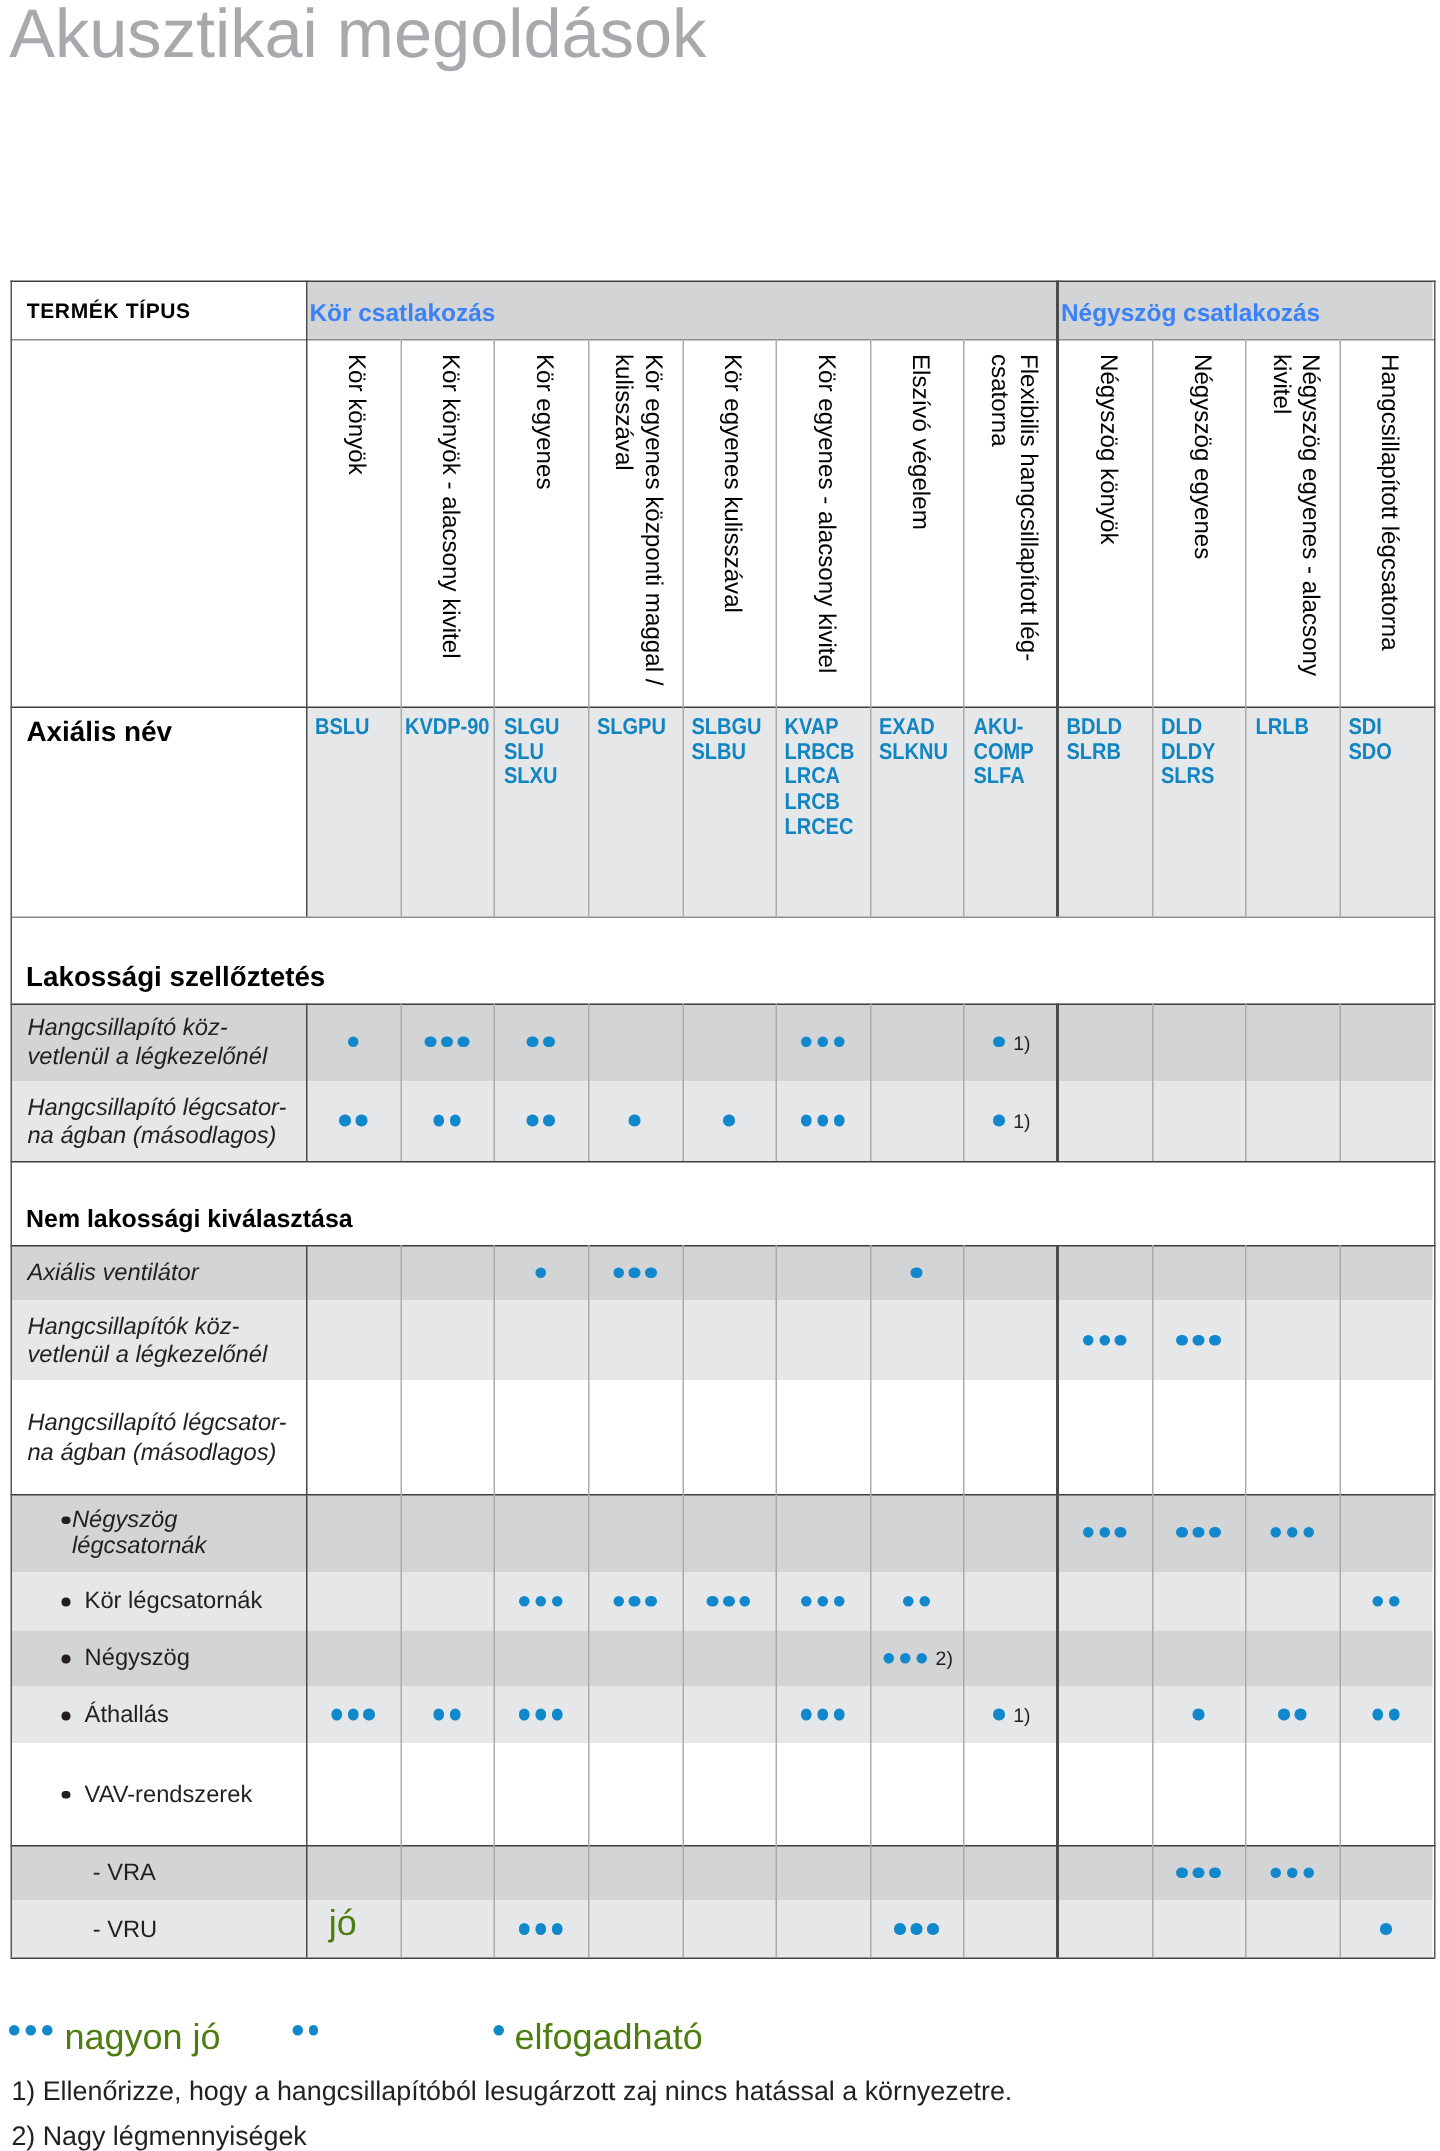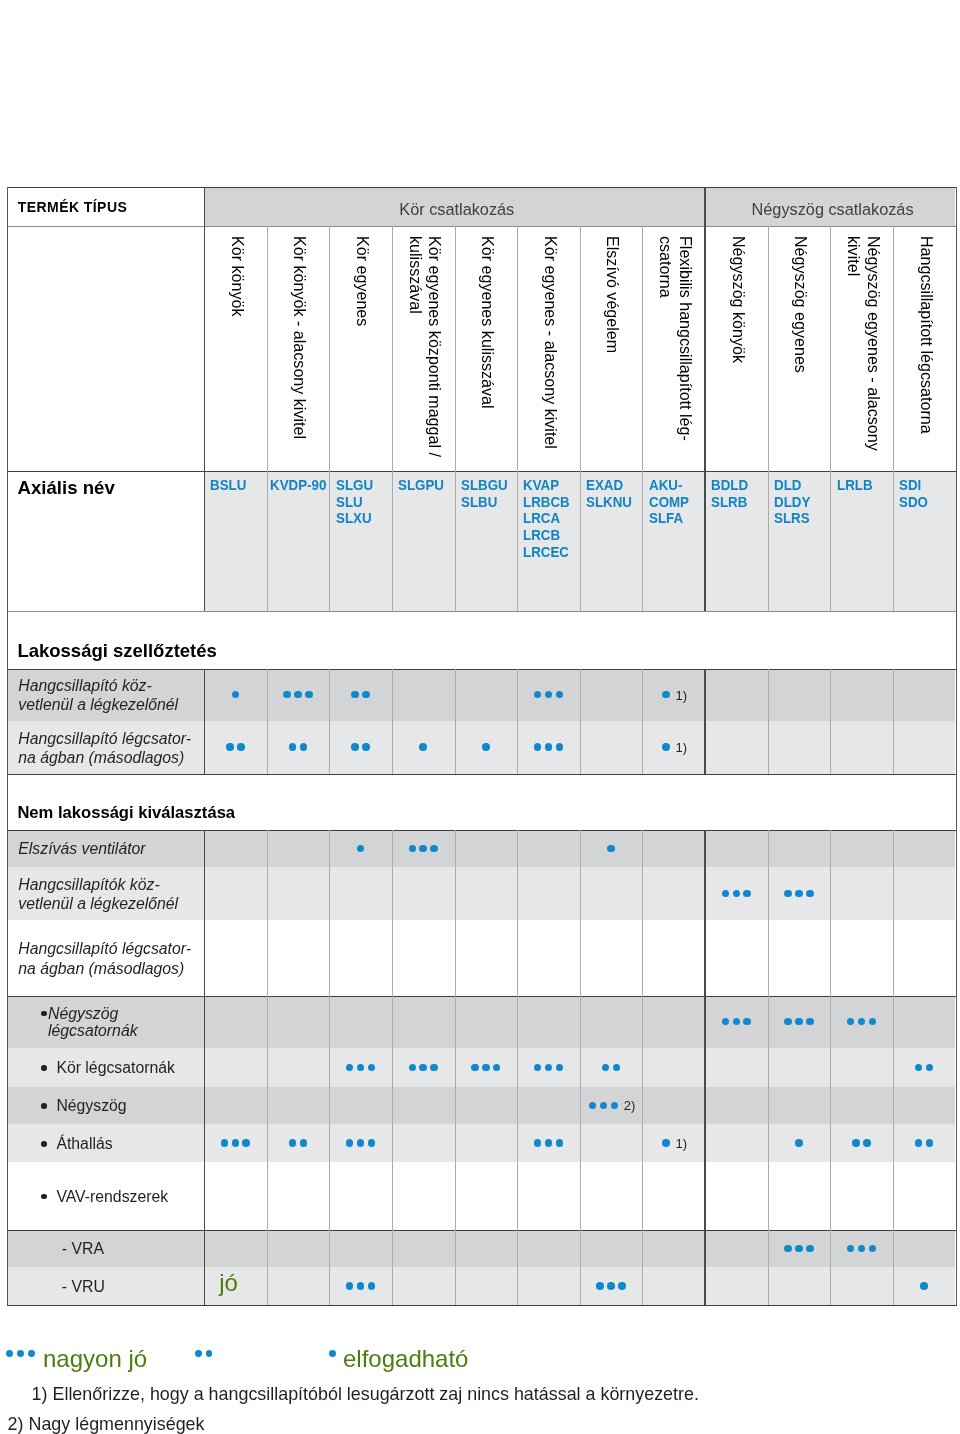--- a/index.html
+++ b/index.html
@@ -12,40 +12,41 @@
   .tbl{position:absolute;left:0;top:0;width:960px;height:1434px;}
   .vline{position:absolute;width:1px;background:#a9abad;}
   .vline.mid{width:1.25px;background:#4a4b4d;}
   .vline.thick{width:1.6px;background:#58595b;}
   .hline{position:absolute;height:1px;background:#8a8c8e;}
   .hline.thick{height:1.5px;background:#3f3f41;}
   .fillbox{position:absolute;}
 
   .corner-label{position:absolute;font-size:14px;font-weight:bold;letter-spacing:.43px;color:#000;white-space:nowrap;}
   .prod-label{position:absolute;font-size:18.6px;font-weight:bold;color:#000;white-space:nowrap;}
-  .group-label{position:absolute;font-size:16.3px;font-weight:normal;color:#404040;text-align:center;white-space:nowrap;}
+  .group-label{position:absolute;font-size:16.3px;font-weight:bold;color:#3b82f6;white-space:nowrap;}
 
   .vcell{position:absolute;display:flex;justify-content:center;align-items:flex-start;}
   .vcell > span{writing-mode:vertical-rl;text-orientation:mixed;font-size:16.1px;line-height:1.22;color:#000;white-space:pre;}
 
   .prod{position:absolute;font-size:15.2px;font-weight:bold;color:#1184c2;line-height:16.7px;white-space:pre;transform:scaleX(0.878);transform-origin:0 0;}
   .rowlab{position:absolute;font-size:15.8px;color:#231f20;white-space:pre;}
   .rowlab.it{font-style:italic;}
   .secthead{position:absolute;font-weight:bold;color:#000;white-space:nowrap;}
 
   .dot{position:absolute;width:7.5px;height:7.5px;border-radius:50%;background:#1288cc;}
   .note{position:absolute;font-size:13px;line-height:1;color:#231f20;white-space:nowrap;}
 
   .lgtxt{position:absolute;font-size:24px;line-height:1;color:#4d7c0f;white-space:nowrap;}
   .foot{position:absolute;font-size:17.9px;line-height:1;color:#231f20;white-space:nowrap;}
 </style>
 </head>
 <body>
 
 <div class="page">
+  <div class="title" style="left:6.2px;top:-0.5px;">Akusztikai megoldások</div>
   <div class="tbl" id="tbl">
       <div class="fillbox" style="left:205px;top:188px;width:499.3px;height:37.5px;background:#d3d4d6;"></div>
       <div class="fillbox" style="left:705.6px;top:188px;width:249.9px;height:37.5px;background:#d3d4d6;"></div>
       <div class="corner-label" style="left:17.8px;top:199.4px;">TERMÉK TÍPUS</div>
       <div class="group-label" style="left:206.3px;top:200.0px;width:501px;">Kör csatlakozás</div>
       <div class="group-label" style="left:707.3px;top:200.0px;width:250.5px;">Négyszög csatlakozás</div>
       <div class="vcell" style="left:205.6px;top:236.4px;width:62.625px;height:231.3px;">
         <span>Kör könyök</span>
       </div>
       <div class="vcell" style="left:268.225px;top:236.4px;width:62.625px;height:231.3px;">
@@ -119,21 +120,21 @@
       <div class="dot" style="left:362.2625px;top:743.4000000000001px;"></div>
       <div class="dot" style="left:419.4375px;top:743.4000000000001px;"></div>
       <div class="dot" style="left:482.0625px;top:743.4000000000001px;"></div>
       <div class="dot" style="left:533.7875px;top:743.4000000000001px;"></div>
       <div class="dot" style="left:544.6875px;top:743.4000000000001px;"></div>
       <div class="dot" style="left:555.5875px;top:743.4000000000001px;"></div>
       <div class="dot" style="left:662.4375px;top:743.4000000000001px;"></div>
       <div class="note" style="left:675.4375px;top:741.1500000000001px;">1)</div>
       <div class="secthead" style="left:17.4px;top:805px;font-size:16.6px;line-height:16.6px;">Nem lakossági kiválasztása</div>
       <div class="fillbox" style="left:8.3px;top:829.9px;width:947.2px;height:36.700000000000045px;background:#d3d4d6;"></div>
-      <div class="rowlab it" style="left:18.3px;top:839.3000000000001px;line-height:19.3px;">Elszívás ventilátor</div>
+      <div class="rowlab it" style="left:18.3px;top:839.3000000000001px;line-height:19.3px;">Axiális ventilátor</div>
       <div class="dot" style="left:356.8125px;top:844.5px;"></div>
       <div class="dot" style="left:408.5375px;top:844.5px;"></div>
       <div class="dot" style="left:419.4375px;top:844.5px;"></div>
       <div class="dot" style="left:430.3375px;top:844.5px;"></div>
       <div class="dot" style="left:607.3125px;top:844.5px;"></div>
       <div class="fillbox" style="left:8.3px;top:866.6px;width:947.2px;height:53.69999999999993px;background:#e6e7e9;"></div>
       <div class="rowlab it" style="left:18.3px;top:874.8500000000001px;line-height:19.3px;">Hangcsillapítók köz-<br>vetlenül a légkezelőnél</div>
       <div class="dot" style="left:721.6625px;top:889.7px;"></div>
       <div class="dot" style="left:732.5625px;top:889.7px;"></div>
       <div class="dot" style="left:743.4625px;top:889.7px;"></div>
@@ -273,16 +274,16 @@
       <div class="vline" style="left:892.875px;top:829.9px;height:475.0000000000001px;"></div>
       <div class="dot" style="left:6.3px;top:1350.35px;width:6.9px;height:6.9px;"></div>
       <div class="dot" style="left:17.25px;top:1350.35px;width:6.9px;height:6.9px;"></div>
       <div class="dot" style="left:28.2px;top:1350.35px;width:6.9px;height:6.9px;"></div>
       <div class="lgtxt" style="left:43px;top:1346.7px;">nagyon jó</div>
       <div class="dot" style="left:194.65px;top:1350.35px;width:6.9px;height:6.9px;"></div>
       <div class="dot" style="left:205.6px;top:1350.35px;width:6.9px;height:6.9px;"></div>
       <div class="lgtxt" style="left:219.2px;top:1271px;">jó</div>
       <div class="dot" style="left:329.25px;top:1350.35px;width:6.9px;height:6.9px;"></div>
       <div class="lgtxt" style="left:343px;top:1346.7px;">elfogadható</div>
-      <div class="foot" style="left:7.6px;top:1385.9px;margin-left:24px;">1) Ellenőrizze, hogy a hangcsillapítóból lesugárzott zaj nincs hatással a környezetre.</div>
+      <div class="foot" style="left:7.6px;top:1385.9px;">1) Ellenőrizze, hogy a hangcsillapítóból lesugárzott zaj nincs hatással a környezetre.</div>
       <div class="foot" style="left:7.6px;top:1415.6px;">2) Nagy légmennyiségek</div>
     </div>
 </div>
 
 </body></html>

